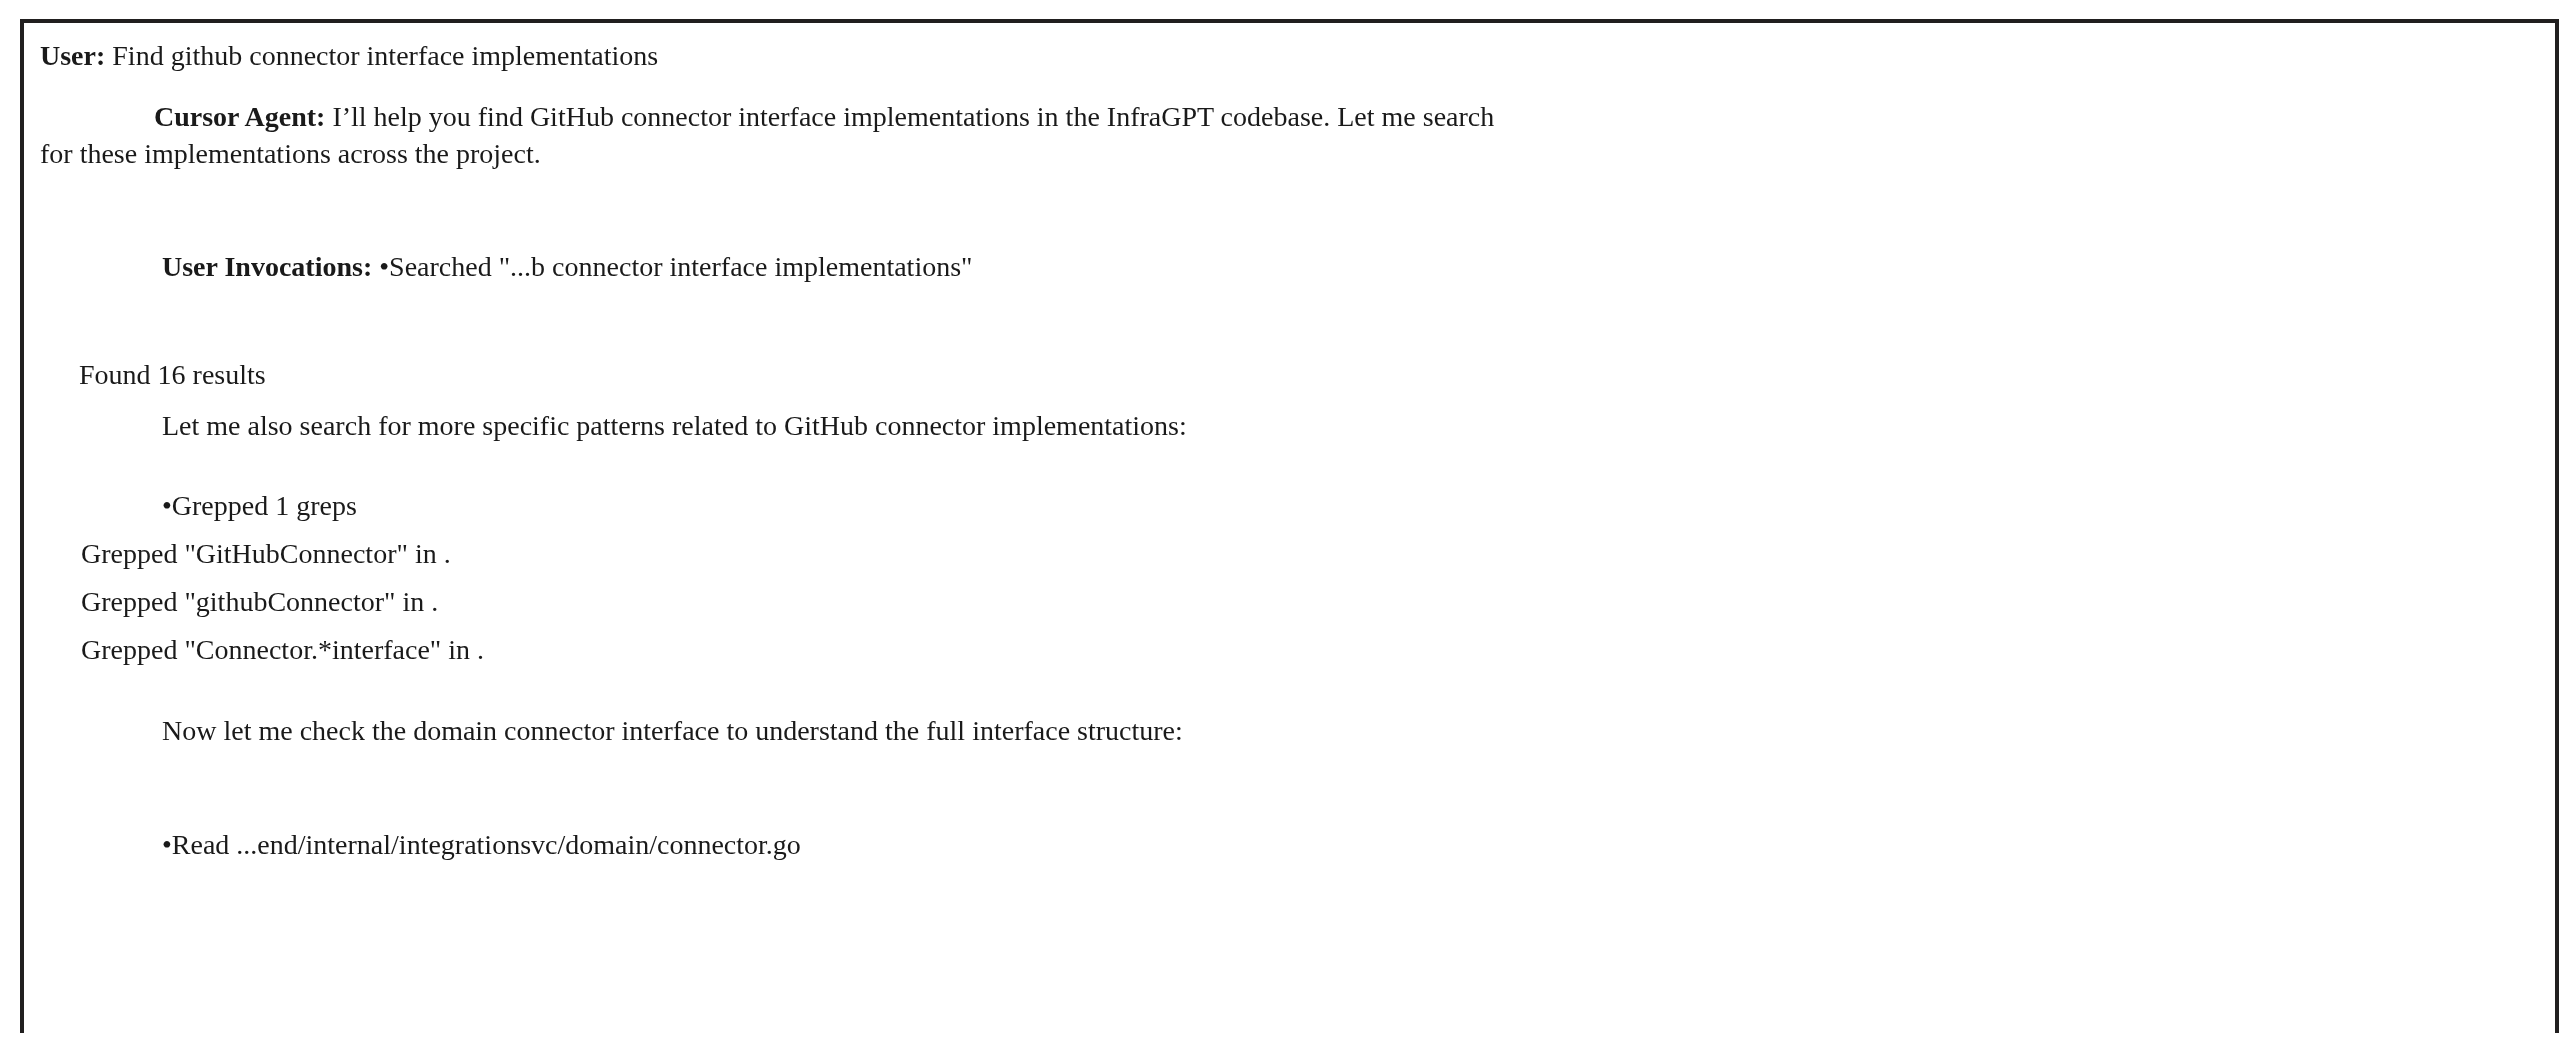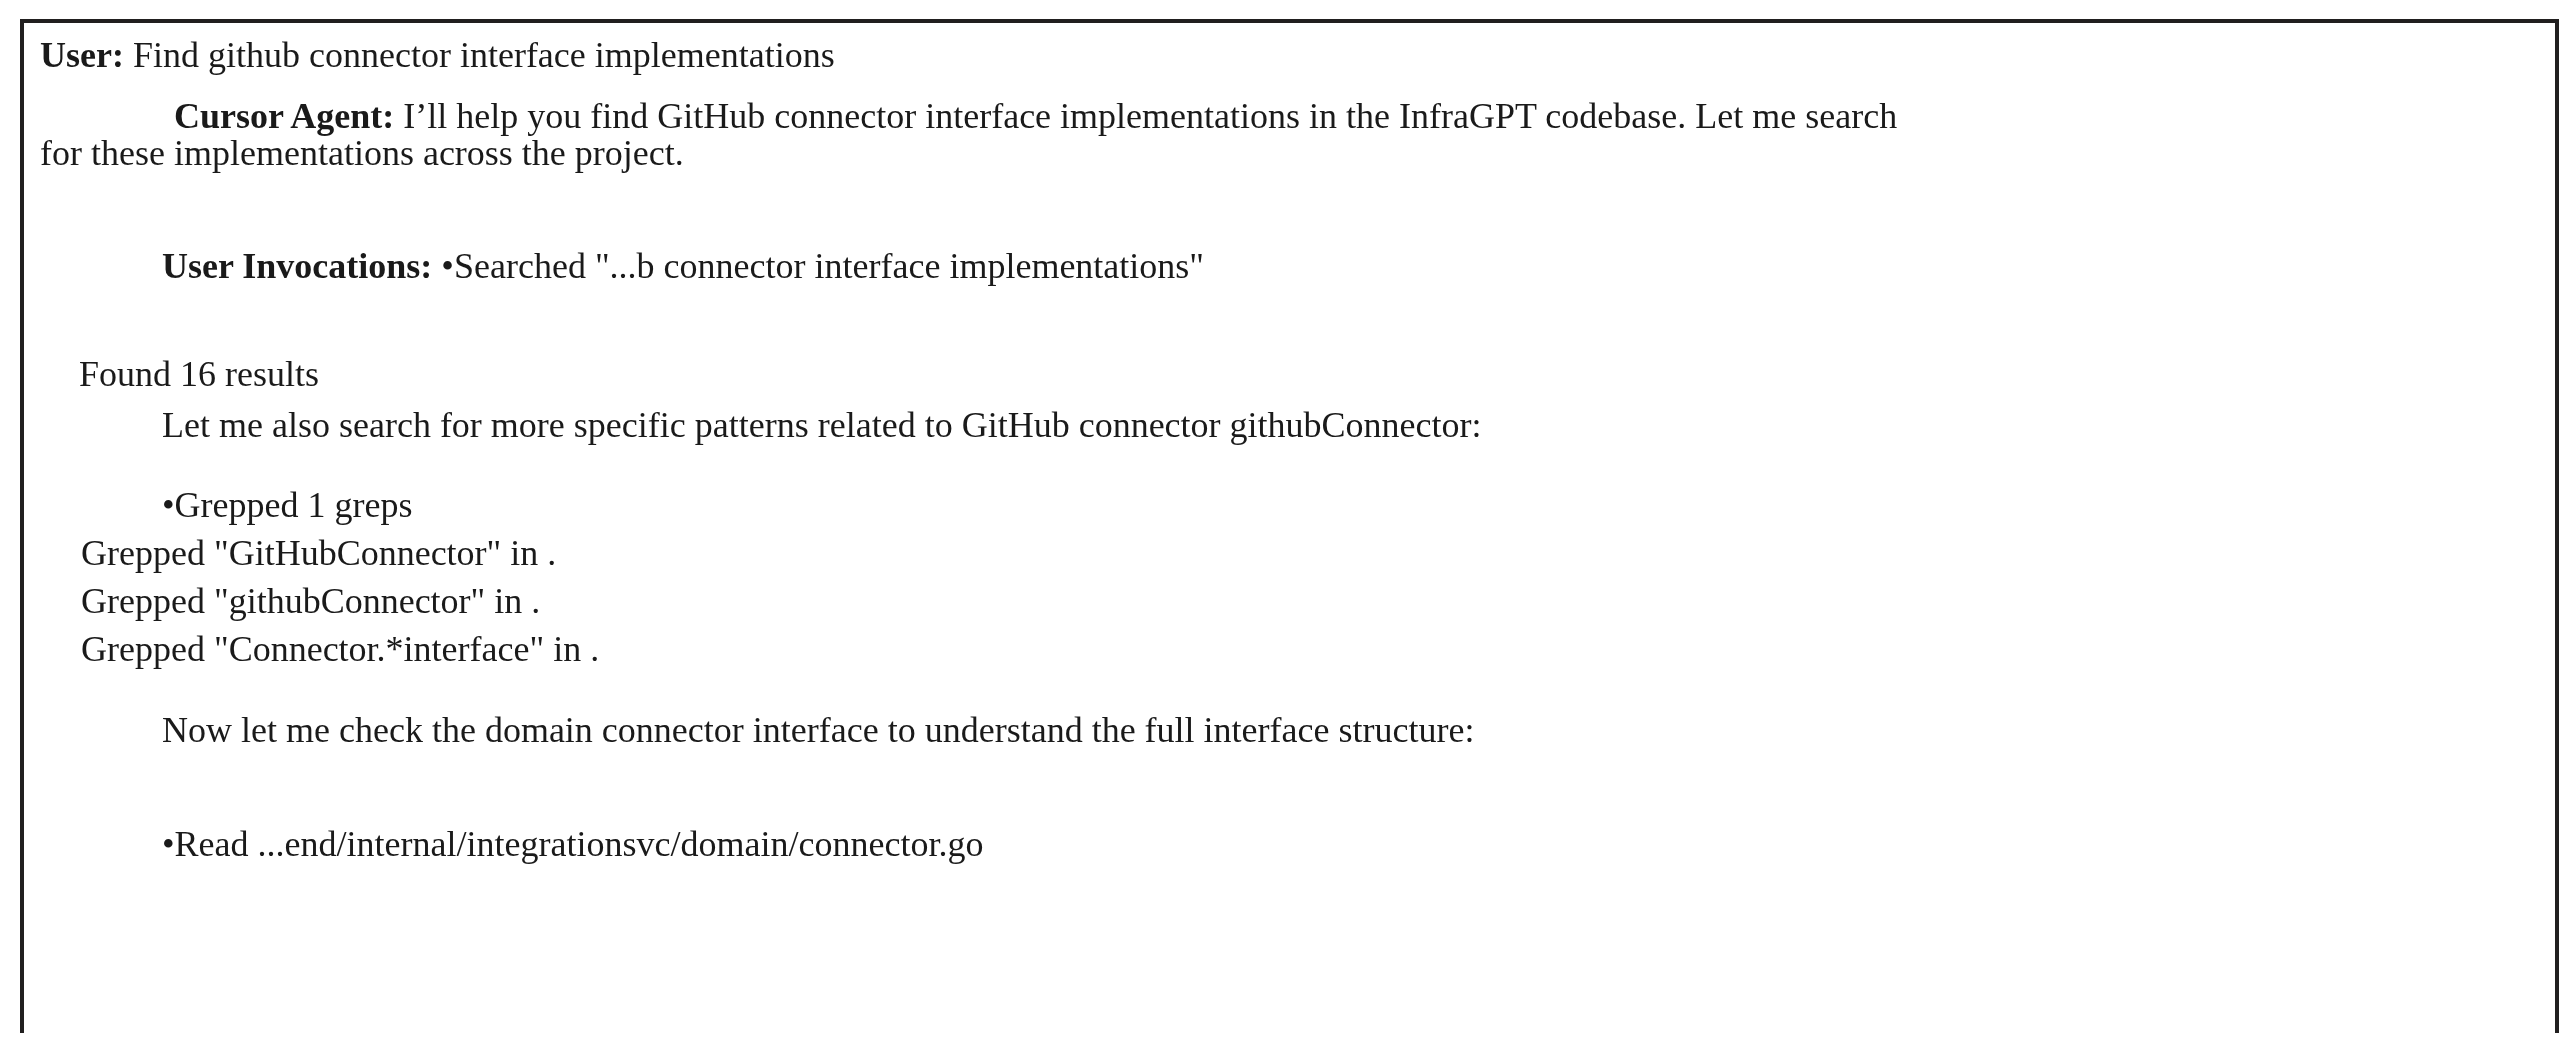--- a/index.html
+++ b/index.html
@@ -35,36 +35,36 @@
     position: relative;
     padding: 0;
     font-size: 36px;
     line-height: 1.0;
   }
 
   
   .para {
     position: absolute;
     white-space: nowrap;
-    font-size: 36px;
+    font-size: 28px;
     line-height: 43px;
     color: #1a1a1a;
   }
 
   .role-label {
     font-weight: bold;
   }
 
   .bullet-glyph {
     font-weight: normal;
   }
 
   
   .ln-user          { left: 16px;  top: 11px;  }
-  .ln-agent-1       { left: 150px; top: 72px; width: 2365px; }
+  .ln-agent-1       { left: 130px; top: 72px; width: 2365px; }
   .ln-agent-2       { left: 16px;  top: 109px; }
   .ln-tools         { left: 138px; top: 222px; }
   .ln-found         { left: 55px;  top: 302px; margin-top: 28px; }
   .ln-letme         { left: 138px; top: 381px; }
   .ln-grep-bullet   { left: 138px; top: 461px; }
   .ln-grep-1        { left: 57px;  top: 509px; }
   .ln-grep-2        { left: 57px;  top: 557px; }
   .ln-grep-3        { left: 57px;  top: 605px; }
   .ln-nowlet        { left: 138px; top: 686px; text-align: right; }
   .ln-read-bullet   { left: 138px; top: 765px; margin-top: 35px; }
@@ -78,21 +78,21 @@
     <div class="para ln-user"><span class="role-label">User:</span><span> Find github connector interface implementations</span></div>
 
     <div class="para ln-agent-1"><span class="role-label">Cursor Agent:</span><span> I’ll help you find GitHub connector interface implementations in the InfraGPT codebase. Let me search</span></div>
 
     <div class="para ln-agent-2">for these implementations across the project.</div>
 
     <div class="para ln-tools"><span class="role-label">User Invocations:</span><span>&nbsp;</span><span class="bullet-glyph">•</span><span>Searched "...b connector interface implementations"</span></div>
 
     <div class="para ln-found">Found 16 results</div>
 
-    <div class="para ln-letme">Let me also search for more specific patterns related to GitHub connector githubConnector:</div>
+    <div class="para ln-letme">Let me also search for more specific patterns related to GitHub connector implementations:</div>
 
     <div class="para ln-grep-bullet"><span class="bullet-glyph">•</span><span>Grepped 1 greps</span></div>
 
     <div class="para ln-grep-1">Grepped "GitHubConnector" in .</div>
     <div class="para ln-grep-2">Grepped "githubConnector" in .</div>
     <div class="para ln-grep-3">Grepped "Connector.*interface" in .</div>
 
     <div class="para ln-nowlet">Now let me check the domain connector interface to understand the full interface structure:</div>
 
     <div class="para ln-read-bullet"><span class="bullet-glyph">•</span><span>Read ...end/internal/integrationsvc/domain/connector.go</span></div>

